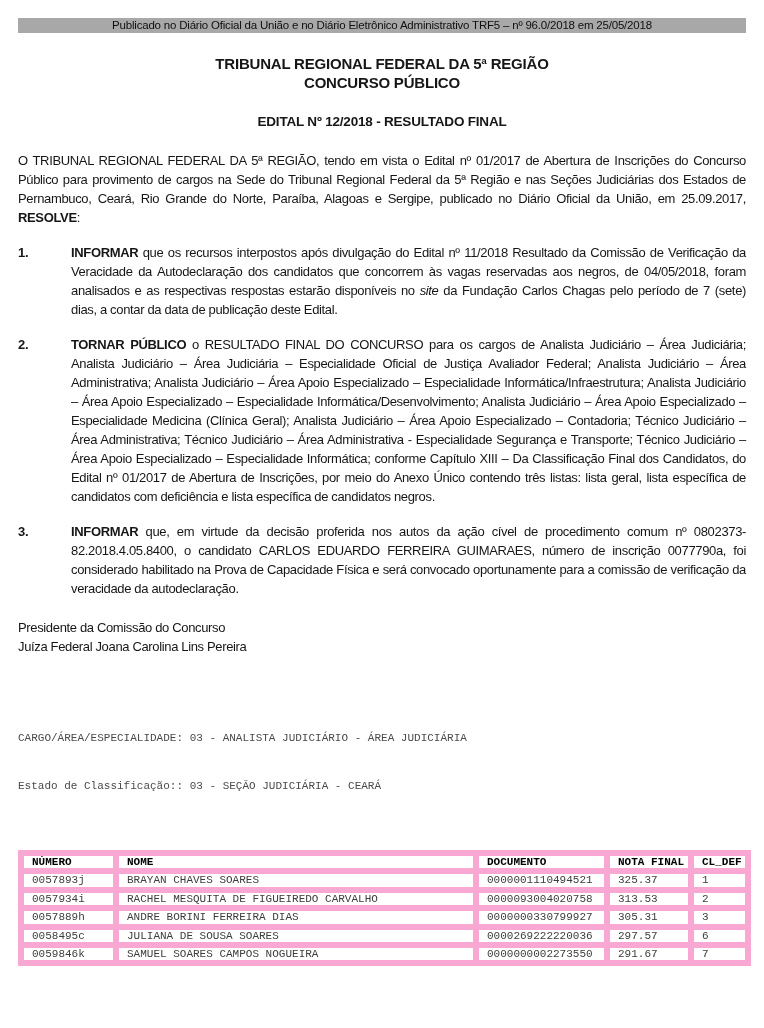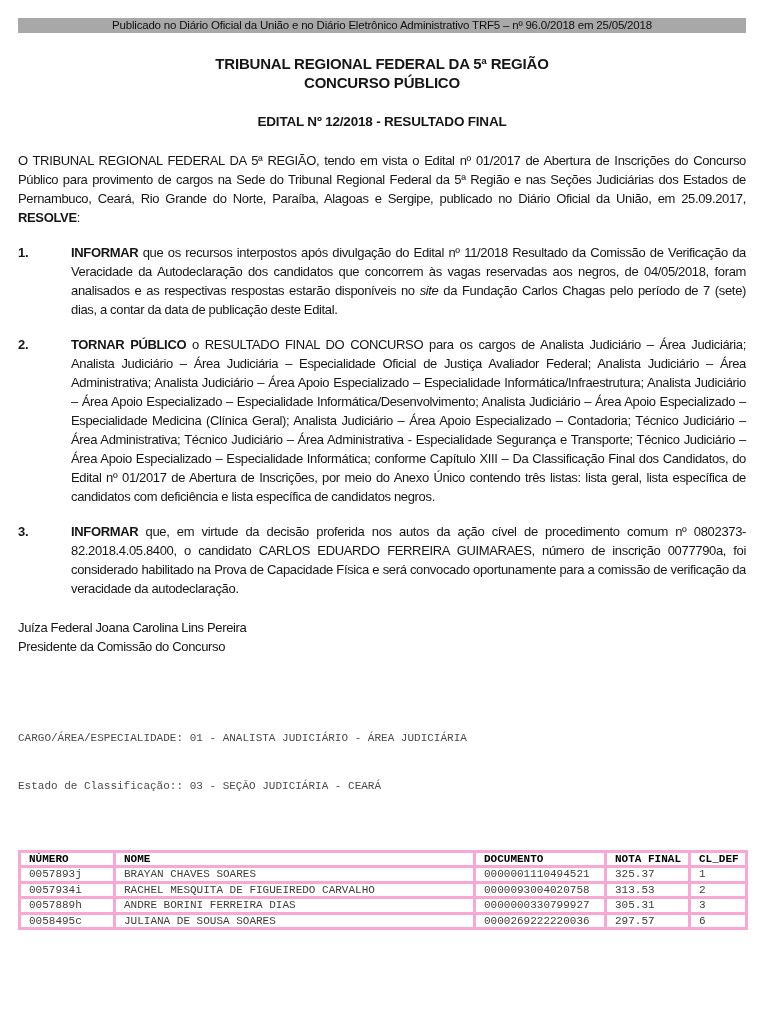--- a/index.html
+++ b/index.html
@@ -49,21 +49,21 @@
 
   table.results{
     margin-top:24px;
     border-collapse:collapse;
     width:727px;
     font-family:"Liberation Mono", monospace;
     font-size:11px;
     table-layout:fixed;
   }
   table.results th, table.results td{
-    border:3px solid #f9a8d4;
+    border:6px solid #f9a8d4;
     padding:0 8px;
     line-height:12.4px;
     height:12.4px;
     overflow:hidden;
     white-space:nowrap;
     text-align:left;
     margin-top:12px;
   }
   table.results th{font-weight:bold;color:#000;}
   table.results td{color:#3d3d3d;}
@@ -101,26 +101,26 @@
     <div class="item-body"><b>TORNAR PÚBLICO</b><span> o RESULTADO FINAL DO CONCURSO para os cargos de Analista Judiciário – Área Judiciária; Analista Judiciário – Área Judiciária – Especialidade Oficial de Justiça Avaliador Federal; Analista Judiciário – Área Administrativa; Analista Judiciário – Área Apoio Especializado – Especialidade Informática/Infraestrutura; Analista Judiciário – Área Apoio Especializado – Especialidade Informática/Desenvolvimento; Analista Judiciário – Área Apoio Especializado – Especialidade Medicina (Clínica Geral); Analista Judiciário – Área Apoio Especializado – Contadoria; Técnico Judiciário – Área Administrativa; Técnico Judiciário – Área Administrativa - Especialidade Segurança e Transporte; Técnico Judiciário – Área Apoio Especializado – Especialidade Informática; conforme Capítulo XIII – Da Classificação Final dos Candidatos, do Edital nº 01/2017 de Abertura de Inscrições, por meio do Anexo Único contendo três listas: lista geral, lista específica de candidatos com deficiência e lista específica de candidatos negros.</span><i></i><span></span></div>
   </div>
 
   <div class="item">
     <div class="item-num">3.</div>
     <div class="item-body"><b>INFORMAR</b><span> que, em virtude da decisão proferida nos autos da ação cível de procedimento comum nº 0802373-82.2018.4.05.8400, o candidato CARLOS EDUARDO FERREIRA GUIMARAES, número de inscrição 0077790a, foi considerado habilitado na Prova de Capacidade Física e será convocado oportunamente para a comissão de verificação da veracidade da autodeclaração.</span><i></i><span></span></div>
   </div>
 
 
   <div class="sig-block">
+    <div>Presidente da Comissão do Concurso</div>
     <div>Juíza Federal Joana Carolina Lins Pereira</div>
-    <div>Presidente da Comissão do Concurso</div>
   </div>
 
   <div class="class-block">
-    <div>CARGO/ÁREA/ESPECIALIDADE: 01 - ANALISTA JUDICIÁRIO - ÁREA JUDICIÁRIA</div>
+    <div>CARGO/ÁREA/ESPECIALIDADE: 03 - ANALISTA JUDICIÁRIO - ÁREA JUDICIÁRIA</div>
     <div>Estado de Classificação:: 03 - SEÇÃO JUDICIÁRIA - CEARÁ</div>
   </div>
 
   <table class="results">
     <colgroup>
       <col class="c-numero">
         <col class="c-nome">
         <col class="c-doc">
         <col class="c-nota">
         <col class="c-cl">
@@ -162,17 +162,24 @@
 
 
   <tr>
     <td>0058495c</td>
     <td>JULIANA DE SOUSA SOARES</td>
     <td>0000269222220036</td>
     <td>297.57</td>
     <td>6</td>
   </tr>
 
+  <tr>
+    <td>0059846k</td>
+    <td>SAMUEL SOARES CAMPOS NOGUEIRA</td>
+    <td>0000000002273550</td>
+    <td>291.67</td>
+    <td>7</td>
+  </tr>
 
 </tbody>
   </table>
 
 </div>
 
 </body></html>

